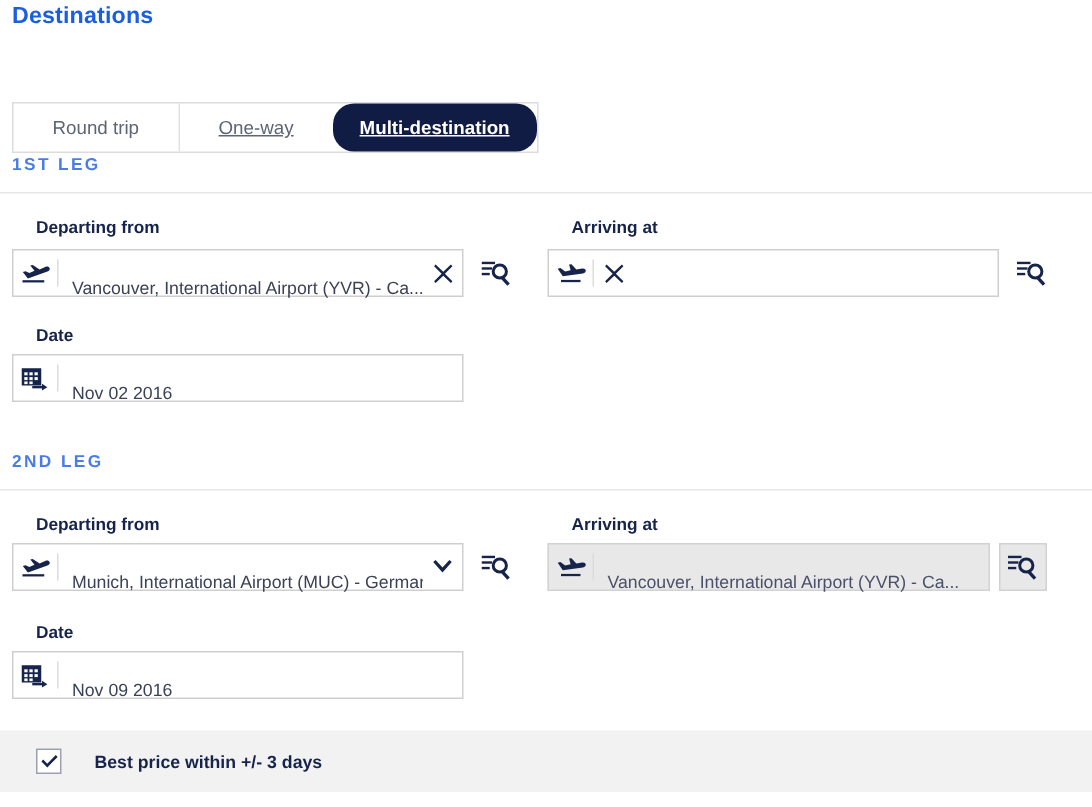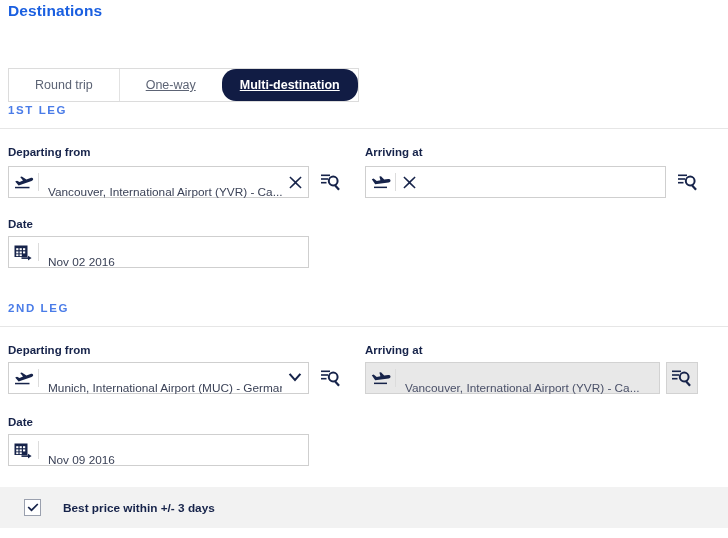--- a/index.html
+++ b/index.html
@@ -84,20 +84,21 @@
     width: 728px;
     height: 1px;
     background: #e6e6e6;
   }
 
   .field-label {
     position: absolute;
     font-size: 11.5px;
     font-weight: bold;
     color: #16234a;
+    margin-left: 16px;
   }
 
   
   .input-box {
     position: absolute;
     height: 32px;
     box-sizing: border-box;
     border: 1px solid #cfcfcf;
     background: #ffffff;
     display: flex;

